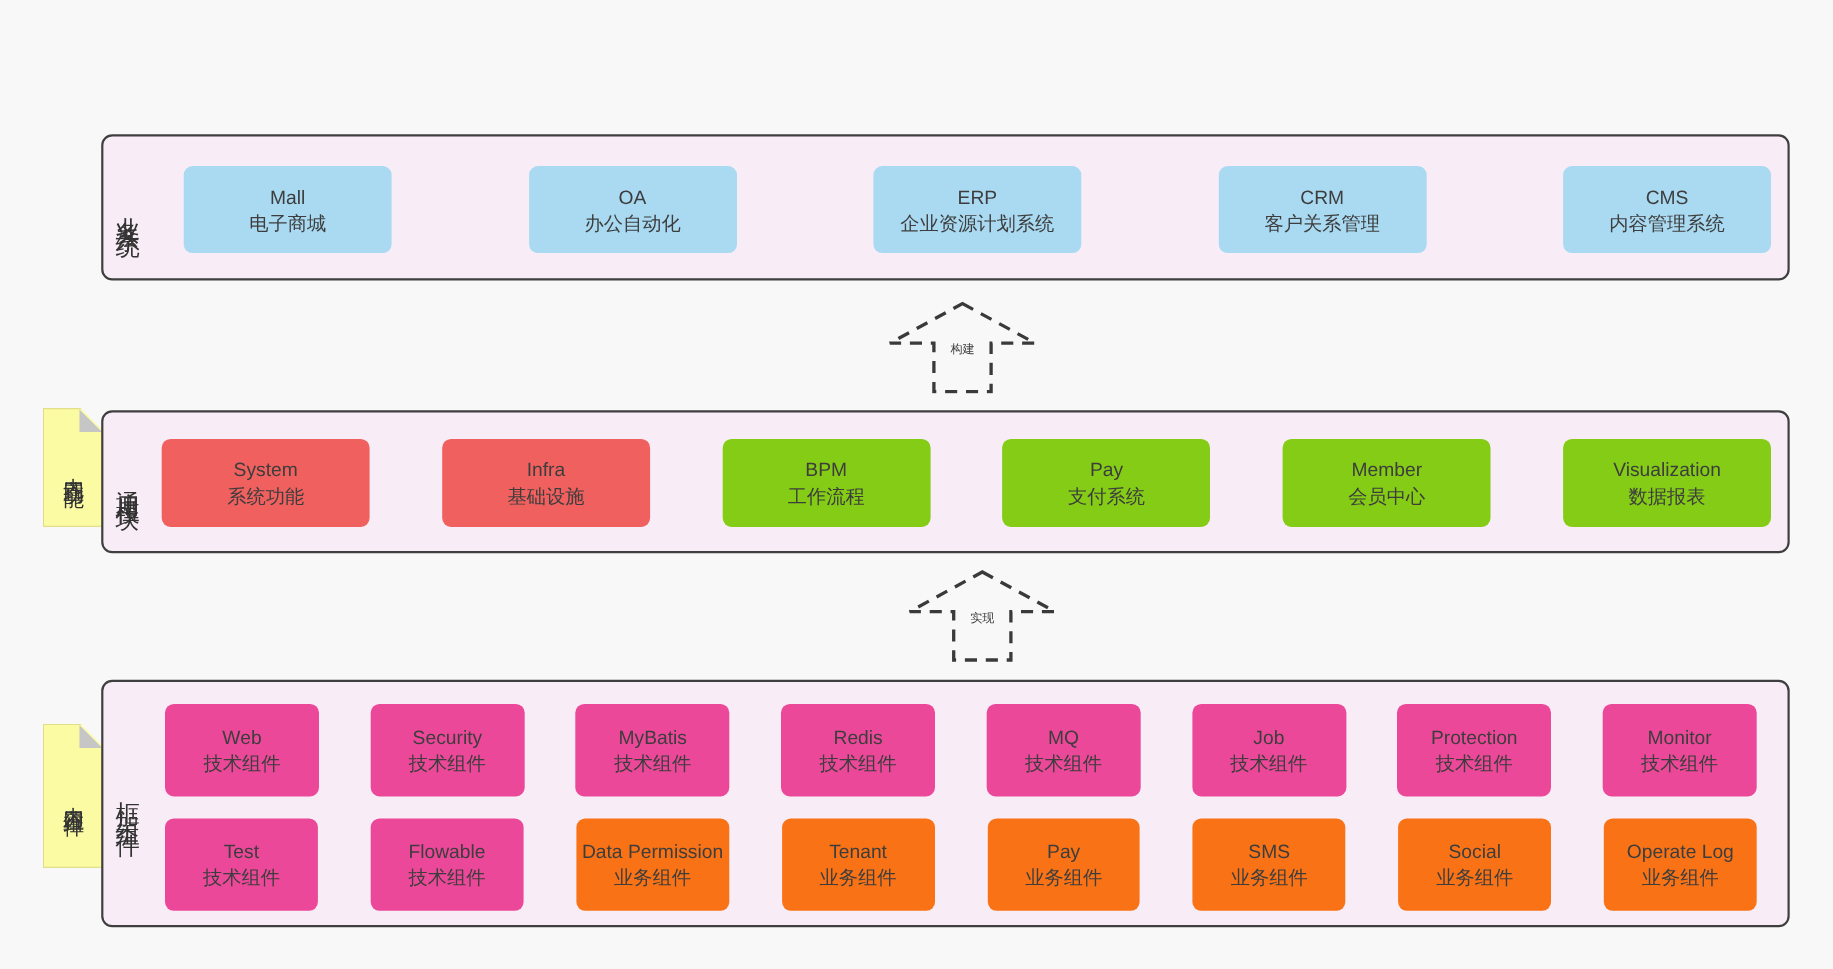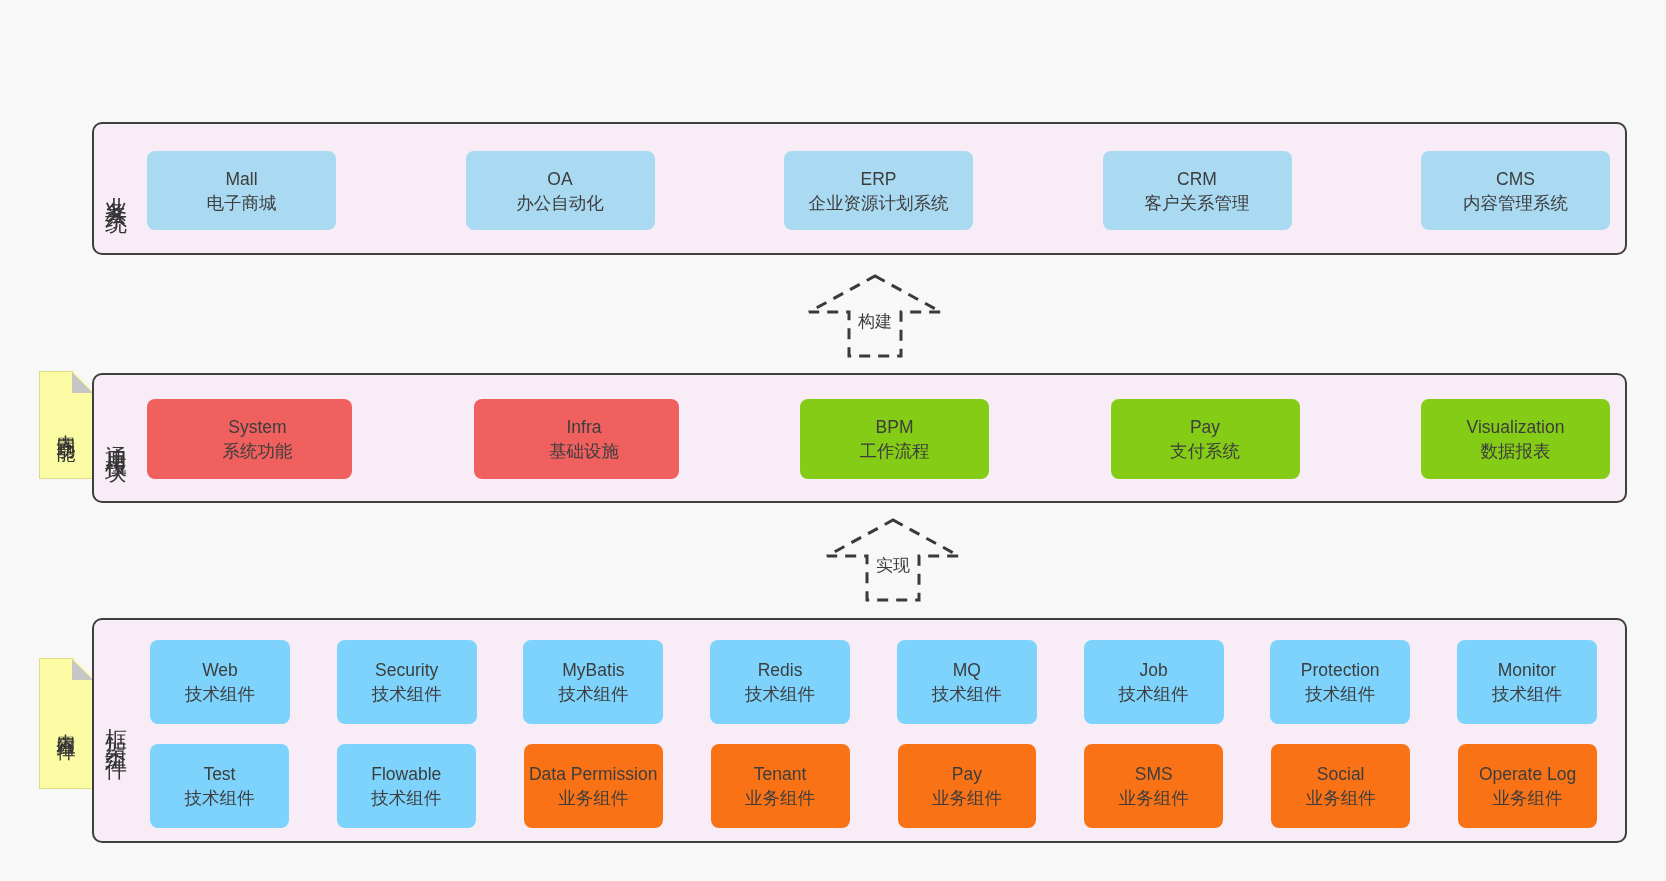--- a/index.html
+++ b/index.html
@@ -36,24 +36,24 @@
   #layer3 .row-1{top:20px;left:56px;right:28px;}
   #layer3 .row-2{top:124px;left:56px;right:28px;gap:48px;}
   .box{
     width:189px;height:80px;border-radius:8px;
     display:flex;flex-direction:column;align-items:center;justify-content:center;
     text-align:center;
   }
   #layer1 .box{height:79px;}
   #layer3 .box{width:140px;height:84px;}
   .box-title,.box-subtitle{font-size:17.5px;line-height:24px;}
-  .box[data-variant="blue"]{background:#a9daf2;}
-  .box[data-variant="red"]{background:#f0605f;padding-left:16px;}
+  .box[data-variant="blue"]{background:#a9daf2;margin-left:20px;}
+  .box[data-variant="red"]{background:#f0605f;}
   .box[data-variant="pink"]{background:#84cc16;}
-  .box[data-variant="green"]{background:#7dd3fc;}
+  .box[data-variant="green"]{background:#ec4899;}
   .box[data-variant="lightgreen"]{background:#f97316;}
   
   .tag{
     position:absolute;width:55px;background:#fbfba3;
     border:1px solid #dedc86;box-sizing:border-box;
     clip-path:polygon(0 0,calc(100% - 21px) 0,100% 21px,100% 100%,0 100%);
   }
   #tag-features{left:39px;top:371px;height:108px;}
   #tag-components{left:39px;top:658px;height:131px;}
   .fold{
@@ -66,21 +66,21 @@
     writing-mode:vertical-rl;text-orientation:upright;
     font-size:19px;color:#333;letter-spacing:3px;line-height:1;white-space:nowrap;
   }
   
   .arrow{position:absolute;width:136px;height:84px;}
   #arrow1{left:807px;top:274px;}
   #arrow2{left:825px;top:518px;}
   .arrow svg{display:block;width:136px;height:84px;}
   .arrow-label{
     position:absolute;left:50%;top:37px;transform:translateX(-50%);
-    background:#f8f8f8;padding:1px 4px;font-size:17px;color:#3d3d3d;
+    background:#f8f8f8;padding:1px 4px;font-size:11px;color:#3d3d3d;
     white-space:nowrap;line-height:1.2;
   }
 </style>
 </head>
 <body>
 
 <div class="canvas">
 
   <div class="tag" id="tag-features">
     <span class="fold"></span>
@@ -137,20 +137,24 @@
       </div>
       <div class="box" data-variant="pink">
         <div class="box-title">BPM</div>
         <div class="box-subtitle">工作流程</div>
       </div>
       <div class="box" data-variant="pink">
         <div class="box-title">Pay</div>
         <div class="box-subtitle">支付系统</div>
       </div>
       <div class="box" data-variant="pink">
+        <div class="box-title">Member</div>
+        <div class="box-subtitle">会员中心</div>
+      </div>
+      <div class="box" data-variant="pink">
         <div class="box-title">Visualization</div>
         <div class="box-subtitle">数据报表</div>
       </div>
     </div>
   </section>
 
   <div class="arrow" id="arrow2">
     <svg viewBox="0 0 136 84">
       <polygon points="68,2 134,38 94,38 94,82 42,82 42,38 2,38" fill="none" stroke="#3a3a3a" stroke-width="3" stroke-dasharray="11 8"></polygon>
     </svg>

